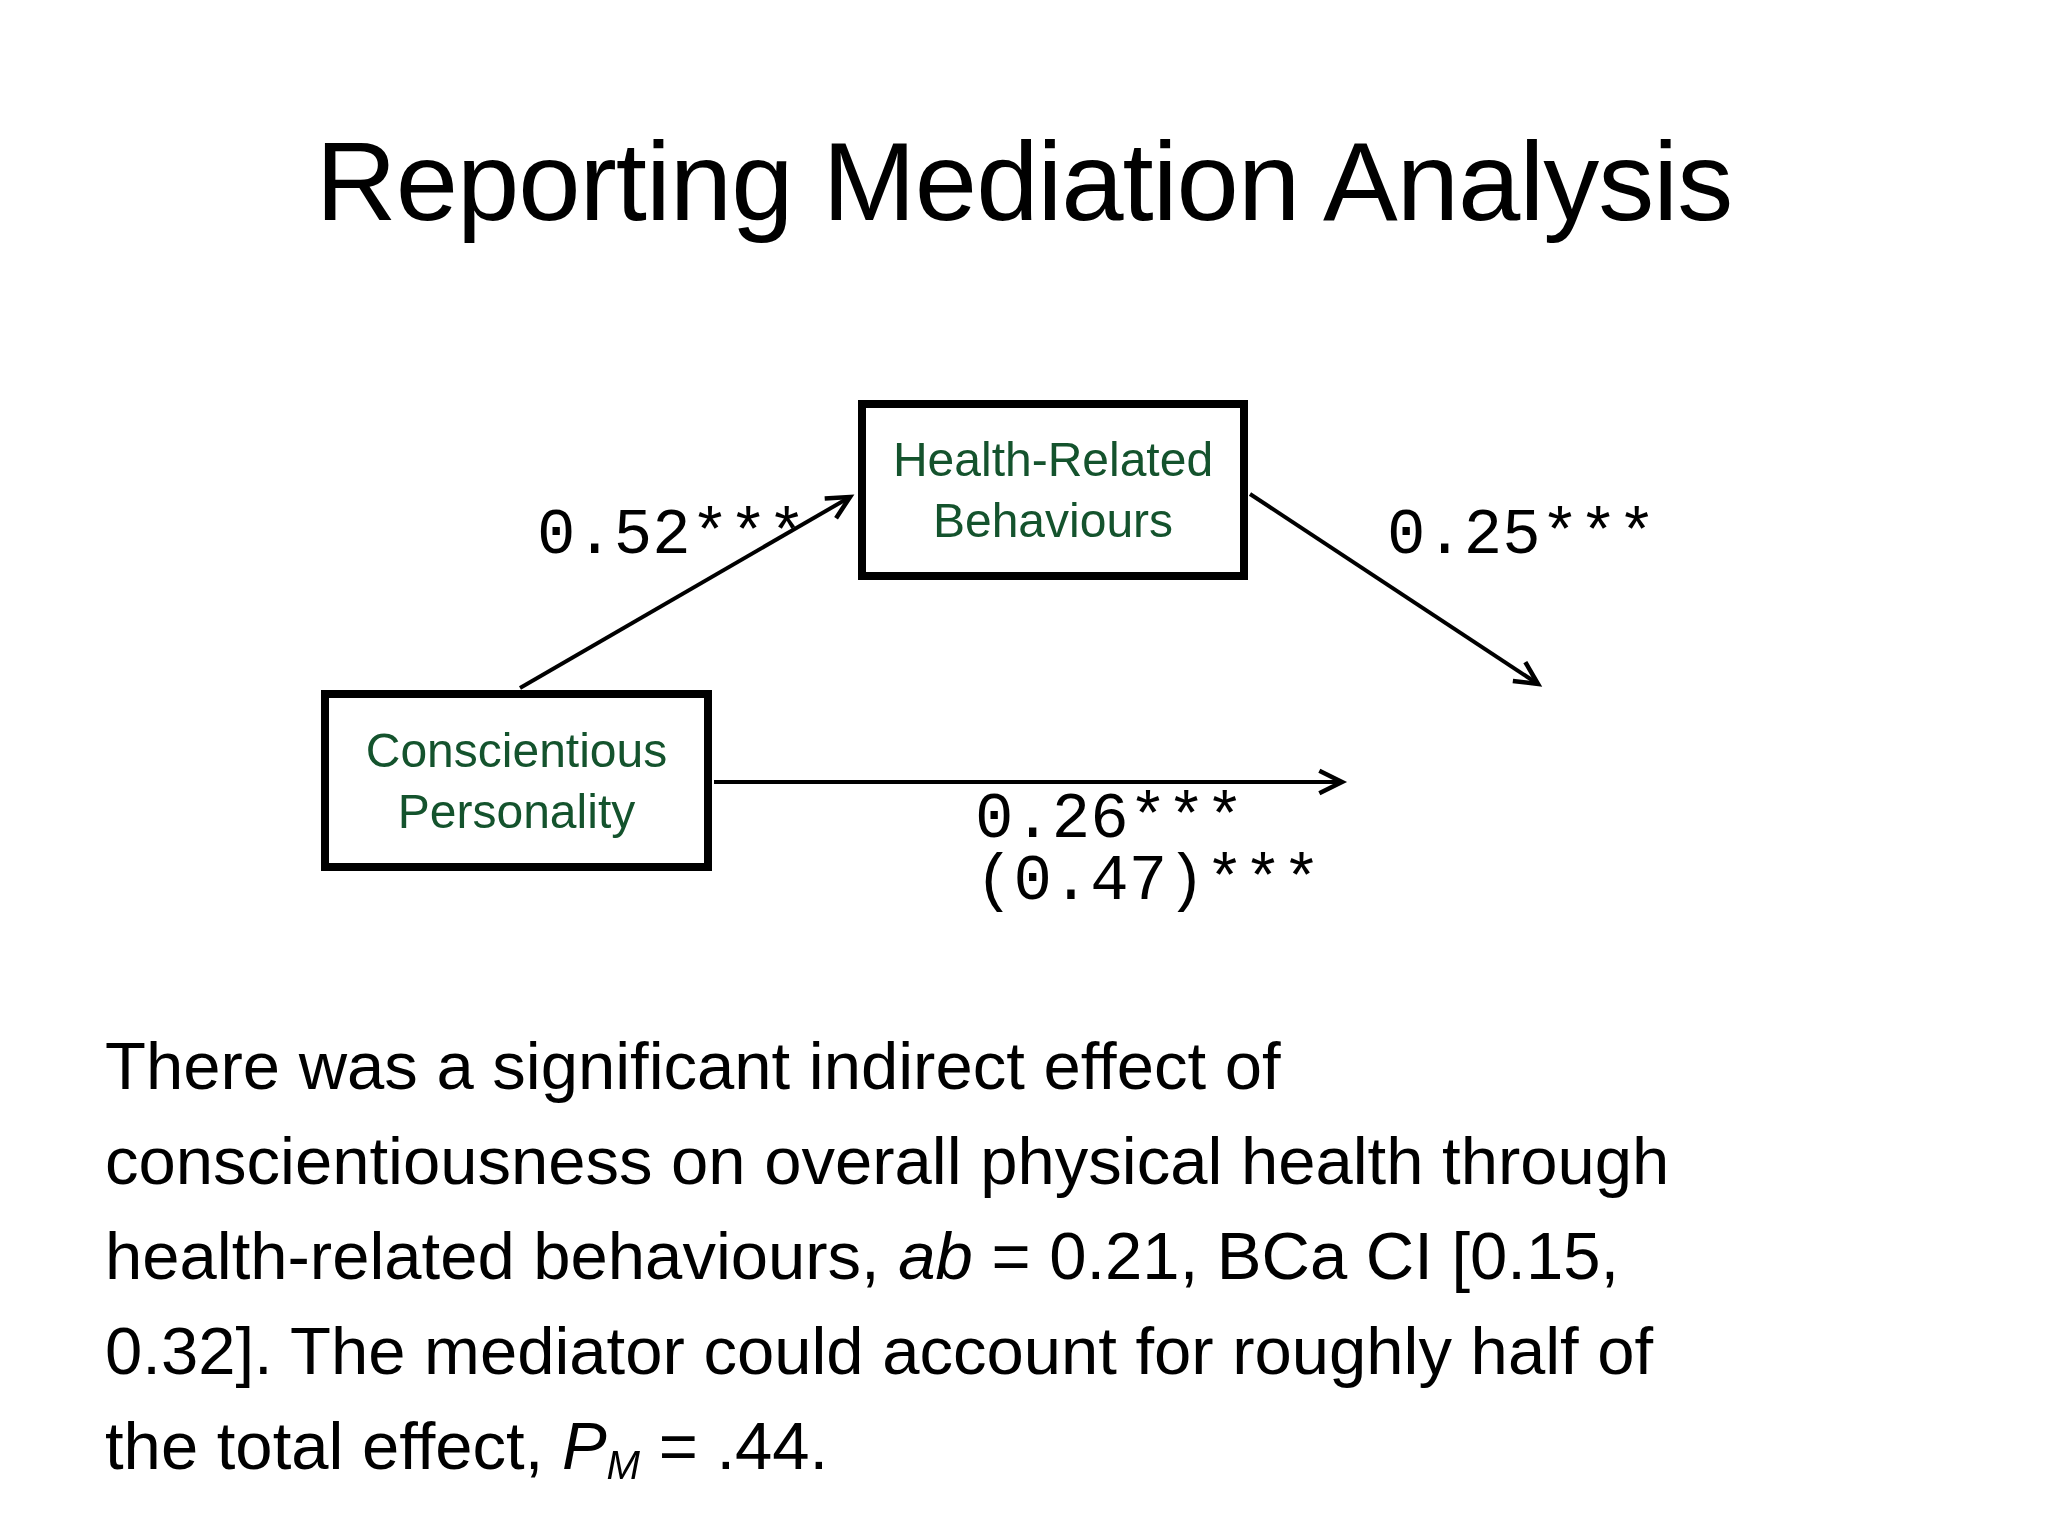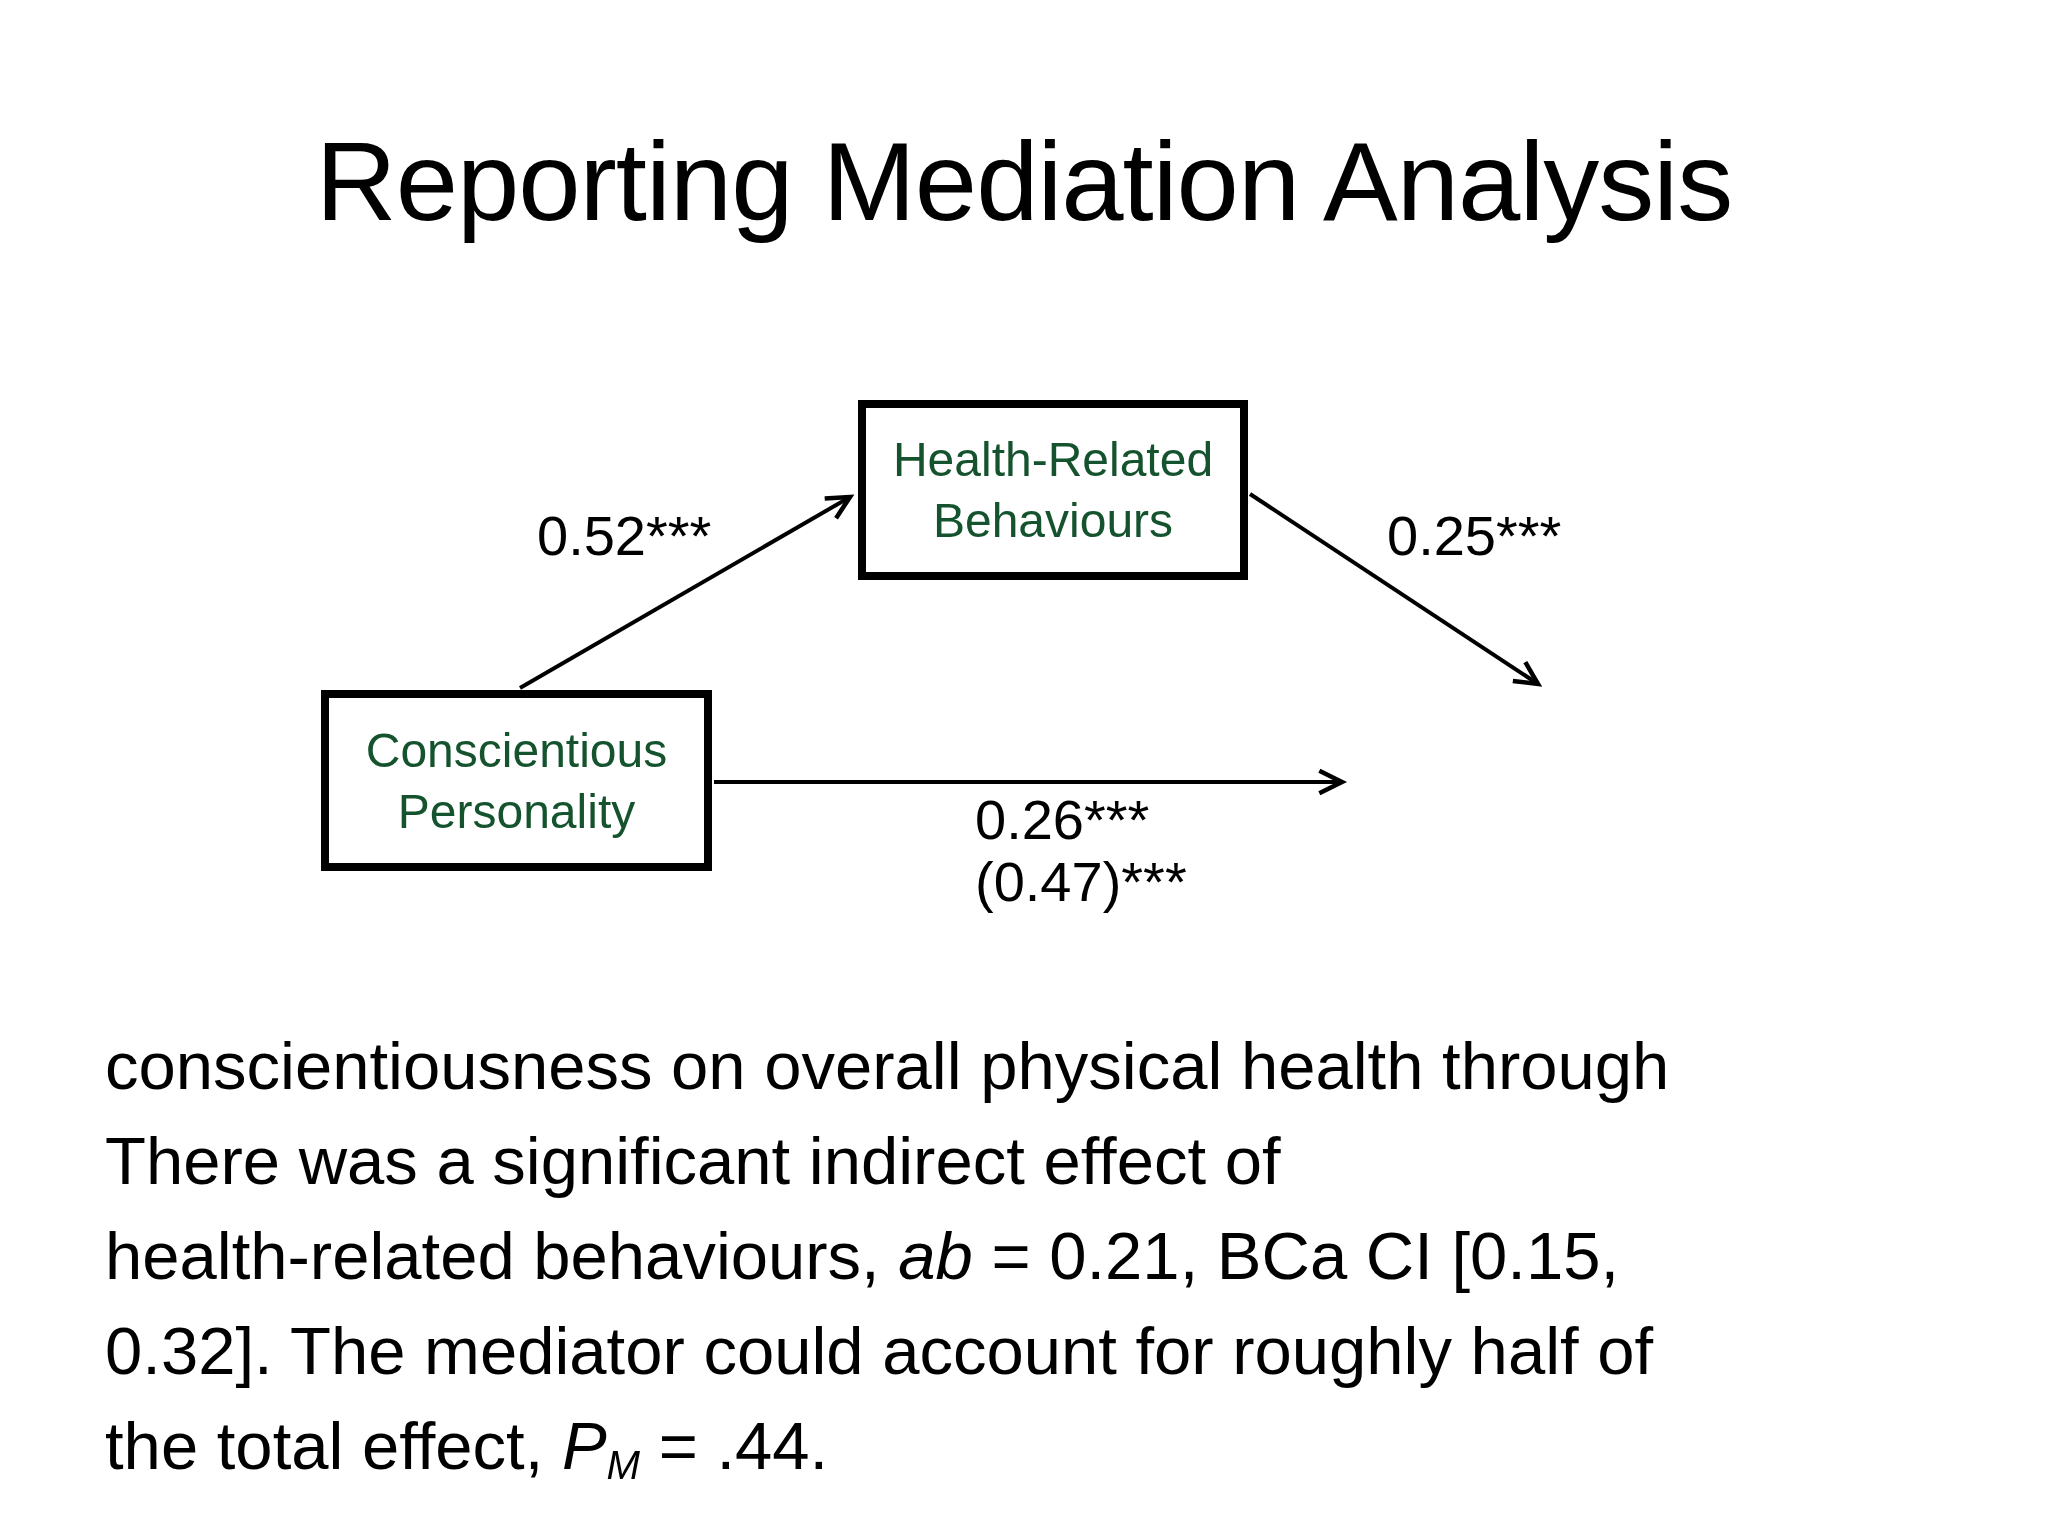--- a/index.html
+++ b/index.html
@@ -44,25 +44,26 @@
     white-space: pre-line;
     color: #14532d;
     z-index: 2;
   }
   #box-mediator  { left: 858px;  top: 400px; width: 390px; height: 180px; }
   #box-predictor { left: 321px;  top: 690px; width: 391px; height: 181px; }
   #box-outcome   { left: 1353px; top: 690px; width: 391px; height: 181px; }
 
   .path-label {
     position: absolute;
-    font-size: 56px;
+    font-size: 64px;
     line-height: 62px;
     color: #000000;
     white-space: nowrap;
     z-index: 3;
+    font-family: Liberation Mono, monospace;
   }
   #label-a { left: 537px;  top: 505px; }
   #label-b { left: 1387px; top: 505px; }
   #label-c { left: 975px;  top: 789px; }
 
   #arrow-layer {
     position: absolute;
     left: 0; top: 0;
     width: 2048px;
     height: 1536px;
@@ -115,20 +116,20 @@
   <div id="label-a" class="path-label">0.52***</div>
 
   <div id="label-b" class="path-label">0.25***</div>
 
   <div id="label-c" class="path-label">
     <div>0.26***</div>
     <div>(0.47)***</div>
   </div>
 
   <div class="body-text" id="paragraph">
+      <div class="para-line"><span class="seg-normal">There was a significant indirect effect of</span></div>
       <div class="para-line"><span class="seg-normal">conscientiousness on overall physical health through</span></div>
-      <div class="para-line"><span class="seg-normal">There was a significant indirect effect of</span></div>
       <div class="para-line"><span class="seg-normal">health-related behaviours, </span><span class="seg-italic">ab</span><span class="seg-normal"> = 0.21, BCa CI [0.15,</span></div>
       <div class="para-line"><span class="seg-normal">0.32]. The mediator could account for roughly half of</span></div>
       <div class="para-line"><span class="seg-normal">the total effect, </span><span class="seg-italic">P</span><span class="seg-italic-sub">M</span><span class="seg-normal"> = .44.</span></div>
     </div>
 
 </div>
 
 </body></html>

